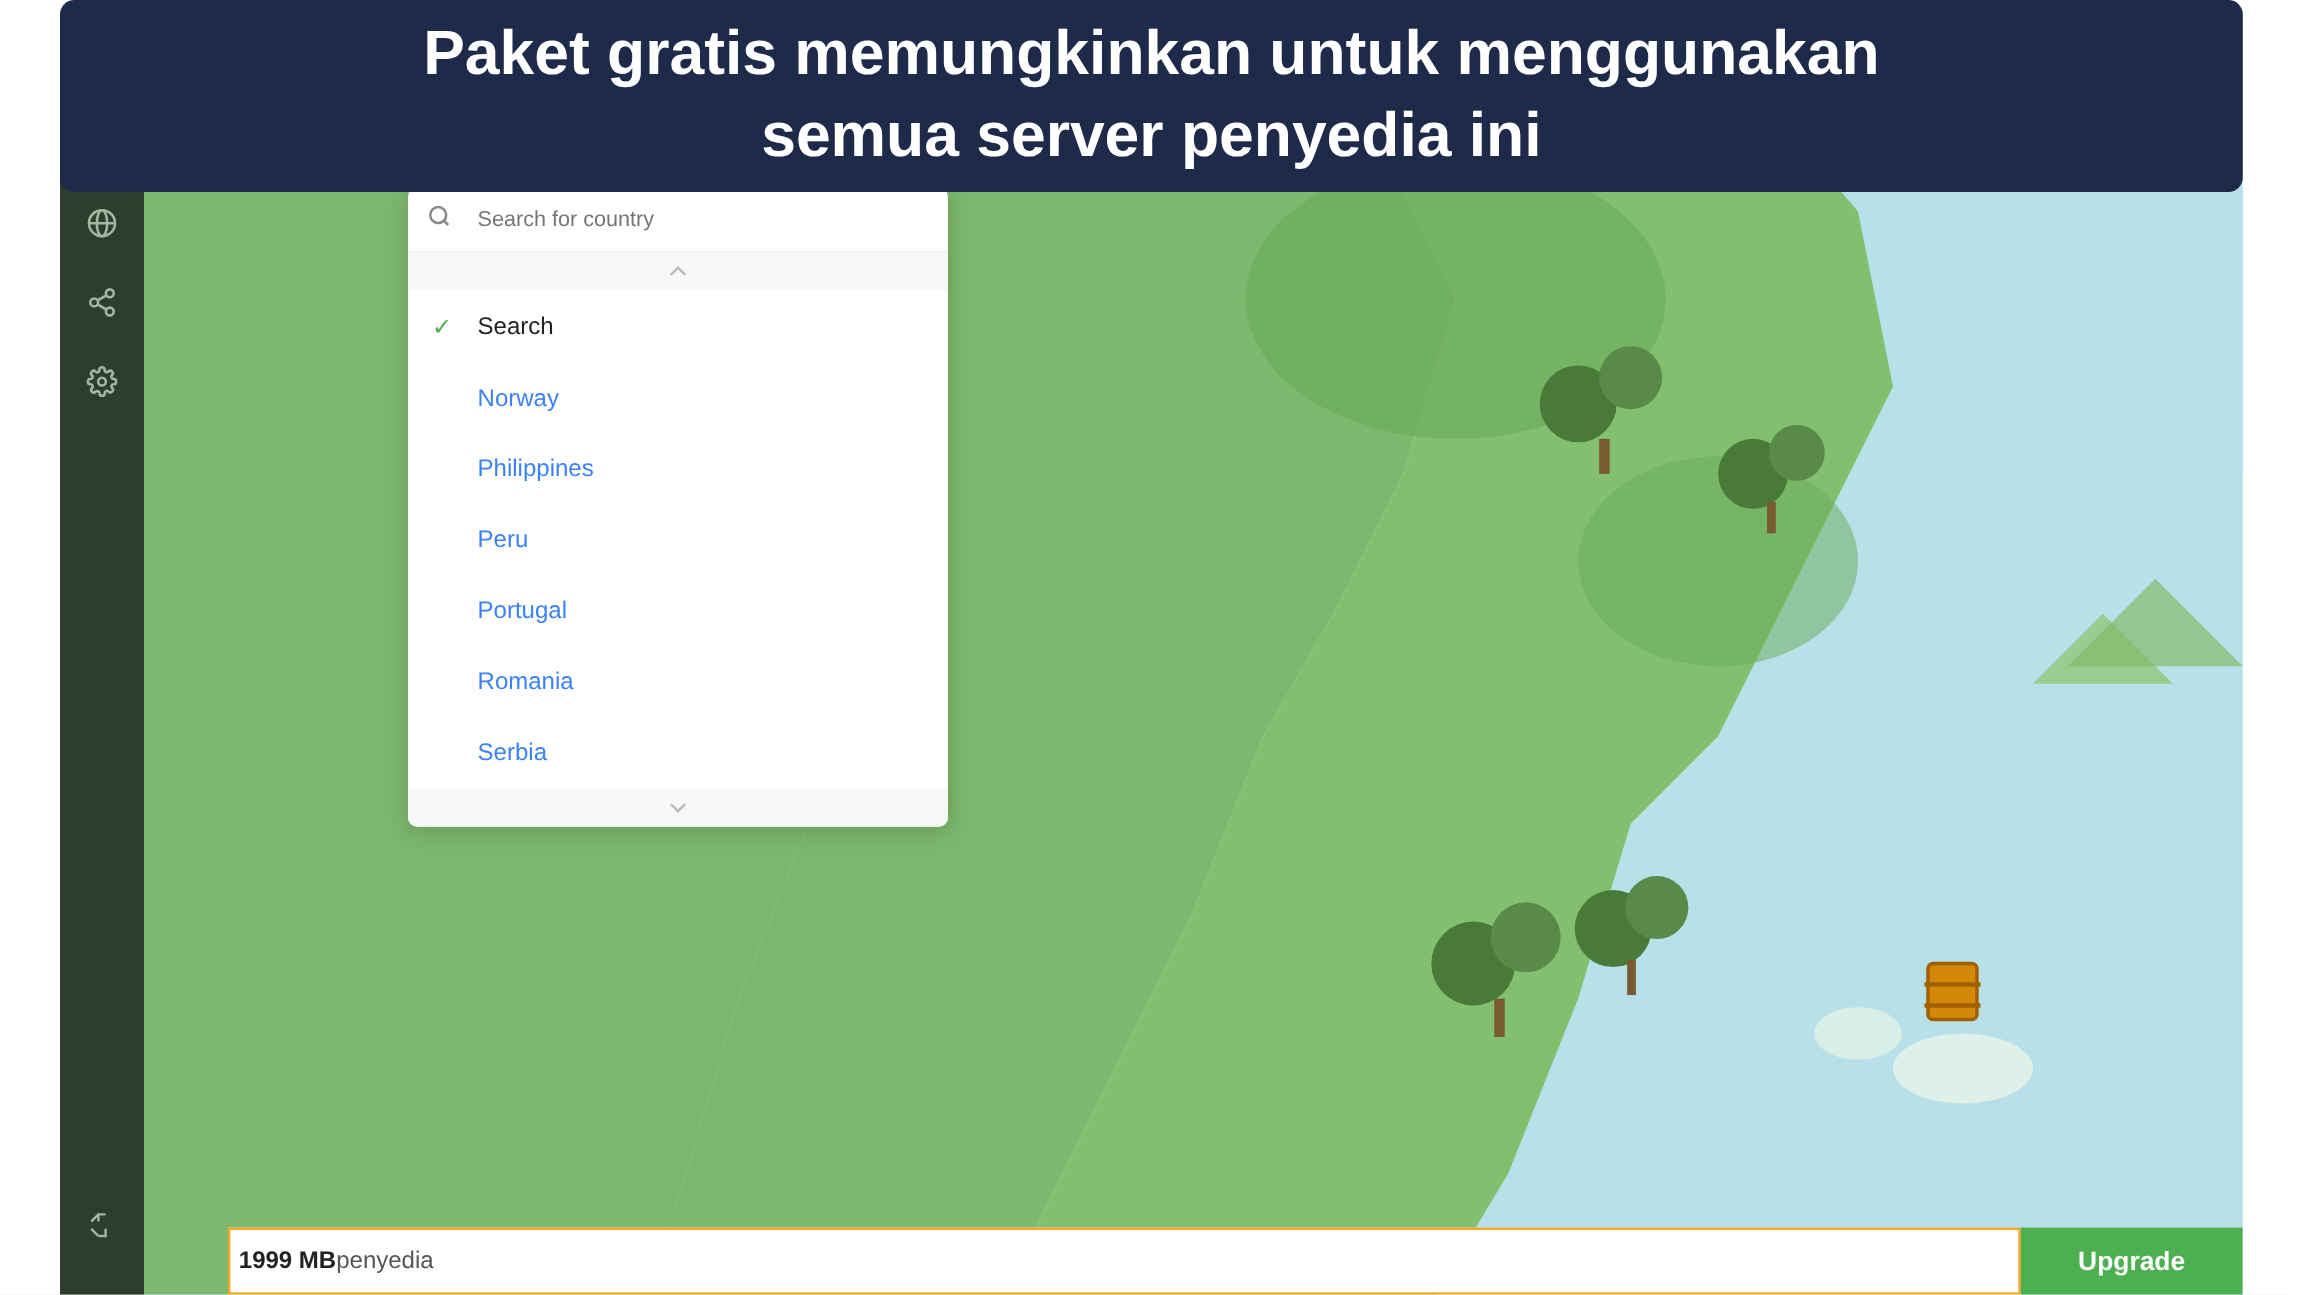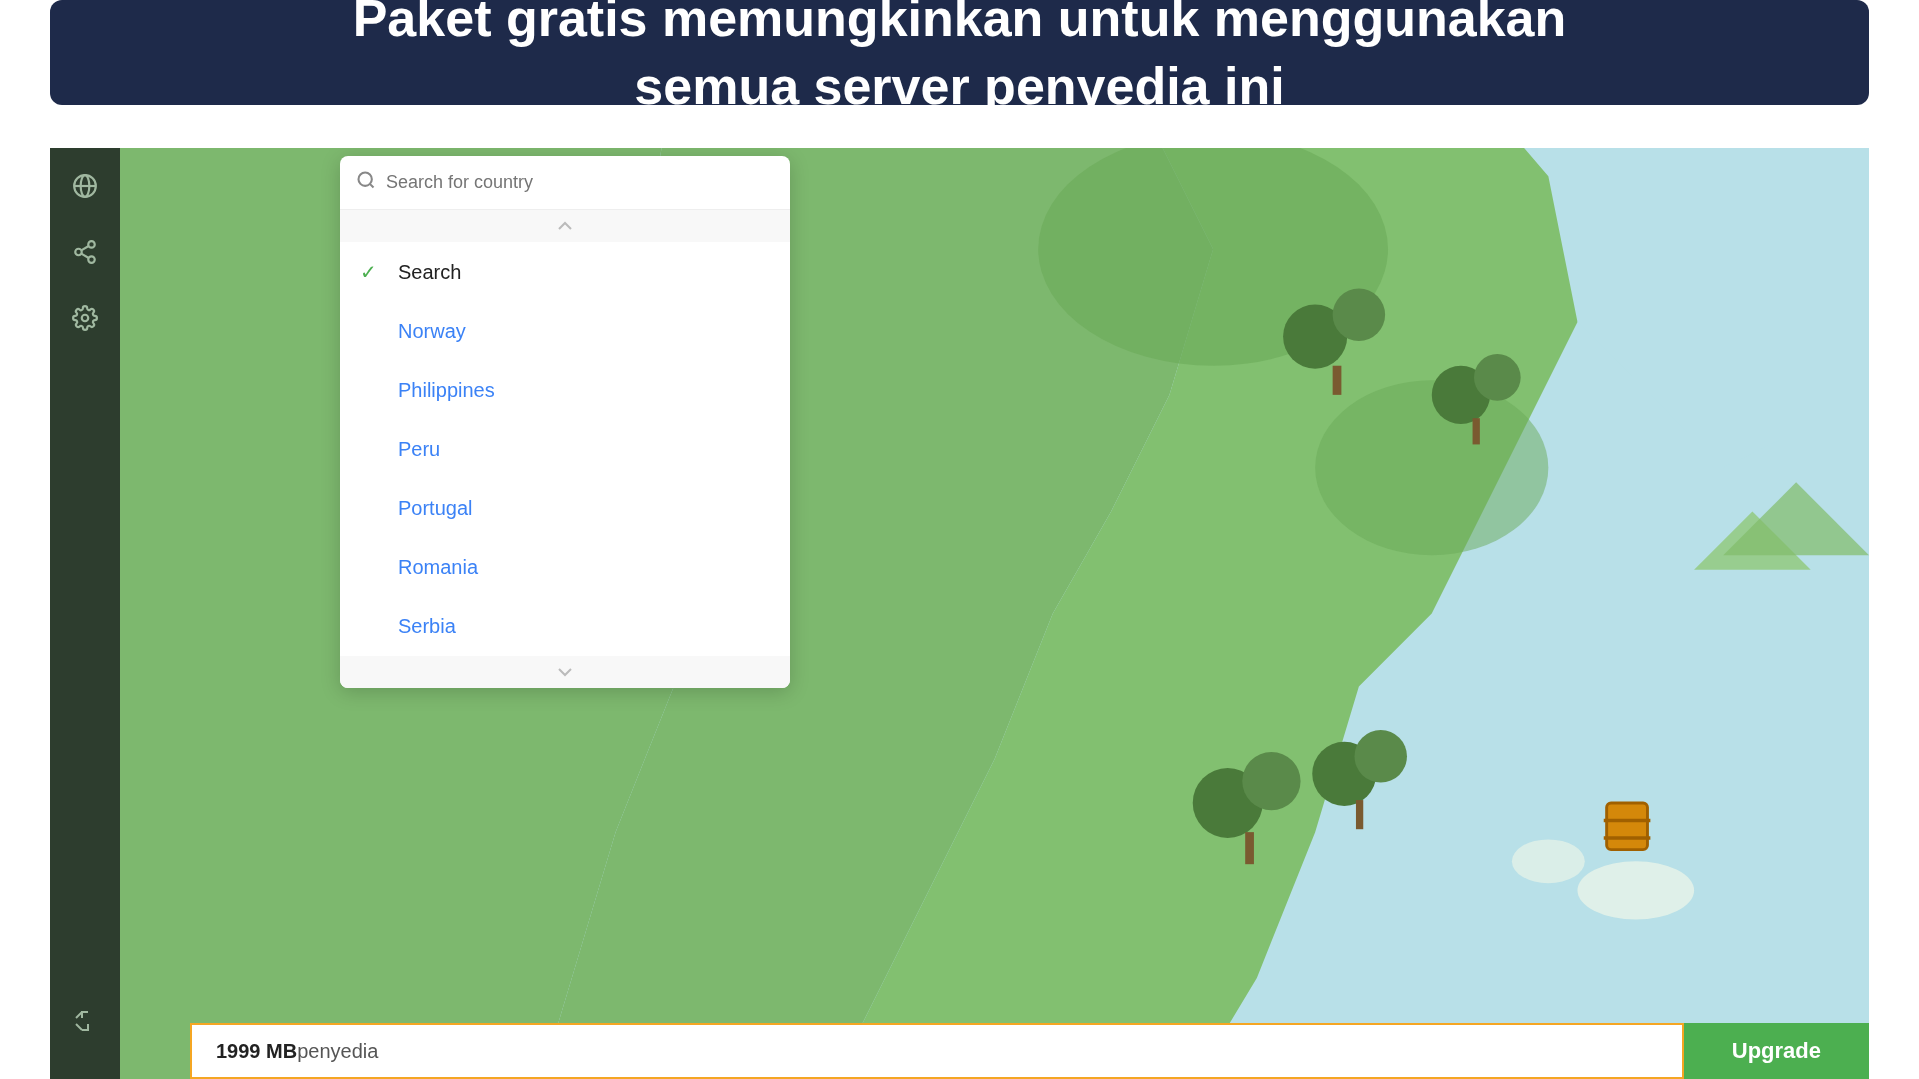--- a/index.html
+++ b/index.html
@@ -11,21 +11,21 @@
       background: #fff;
       position: relative;
     }
 
     
     .banner {
       position: absolute;
       top: 0;
       left: 50px;
       right: 50px;
-      height: 105px;
+      height: 160px;
       background: #1e2a4a;
       border-radius: 12px;
       display: flex;
       align-items: center;
       justify-content: center;
       z-index: 100;
     }
     .banner-text {
       color: #fff;
       font-size: 52px;
@@ -98,21 +98,21 @@
       box-shadow: 0 4px 20px rgba(0,0,0,0.18);
       overflow: hidden;
       z-index: 50;
     }
 
     .search-bar {
       display: flex;
       align-items: center;
       padding: 14px 16px;
       border-bottom: 1px solid #eee;
-      gap: 10px;
+      gap: 22px;
     }
     .search-icon-svg {
       color: #888;
       font-size: 18px;
       flex-shrink: 0;
     }
     .search-input {
       border: none;
       outline: none;
       font-size: 18px;
@@ -168,21 +168,21 @@
       height: 56px;
       display: flex;
       z-index: 50;
     }
     .data-remaining {
       flex: 1;
       background: #fff;
       border: 2px solid #f5a623;
       display: flex;
       align-items: center;
-      padding: 0 24px;
+      padding: 0 7px;
       font-size: 20px;
     }
     .data-remaining-mb {
       font-weight: 700;
       color: #222;
     }
     .data-remaining-text {
       color: #555;
       font-weight: 400;
     }

